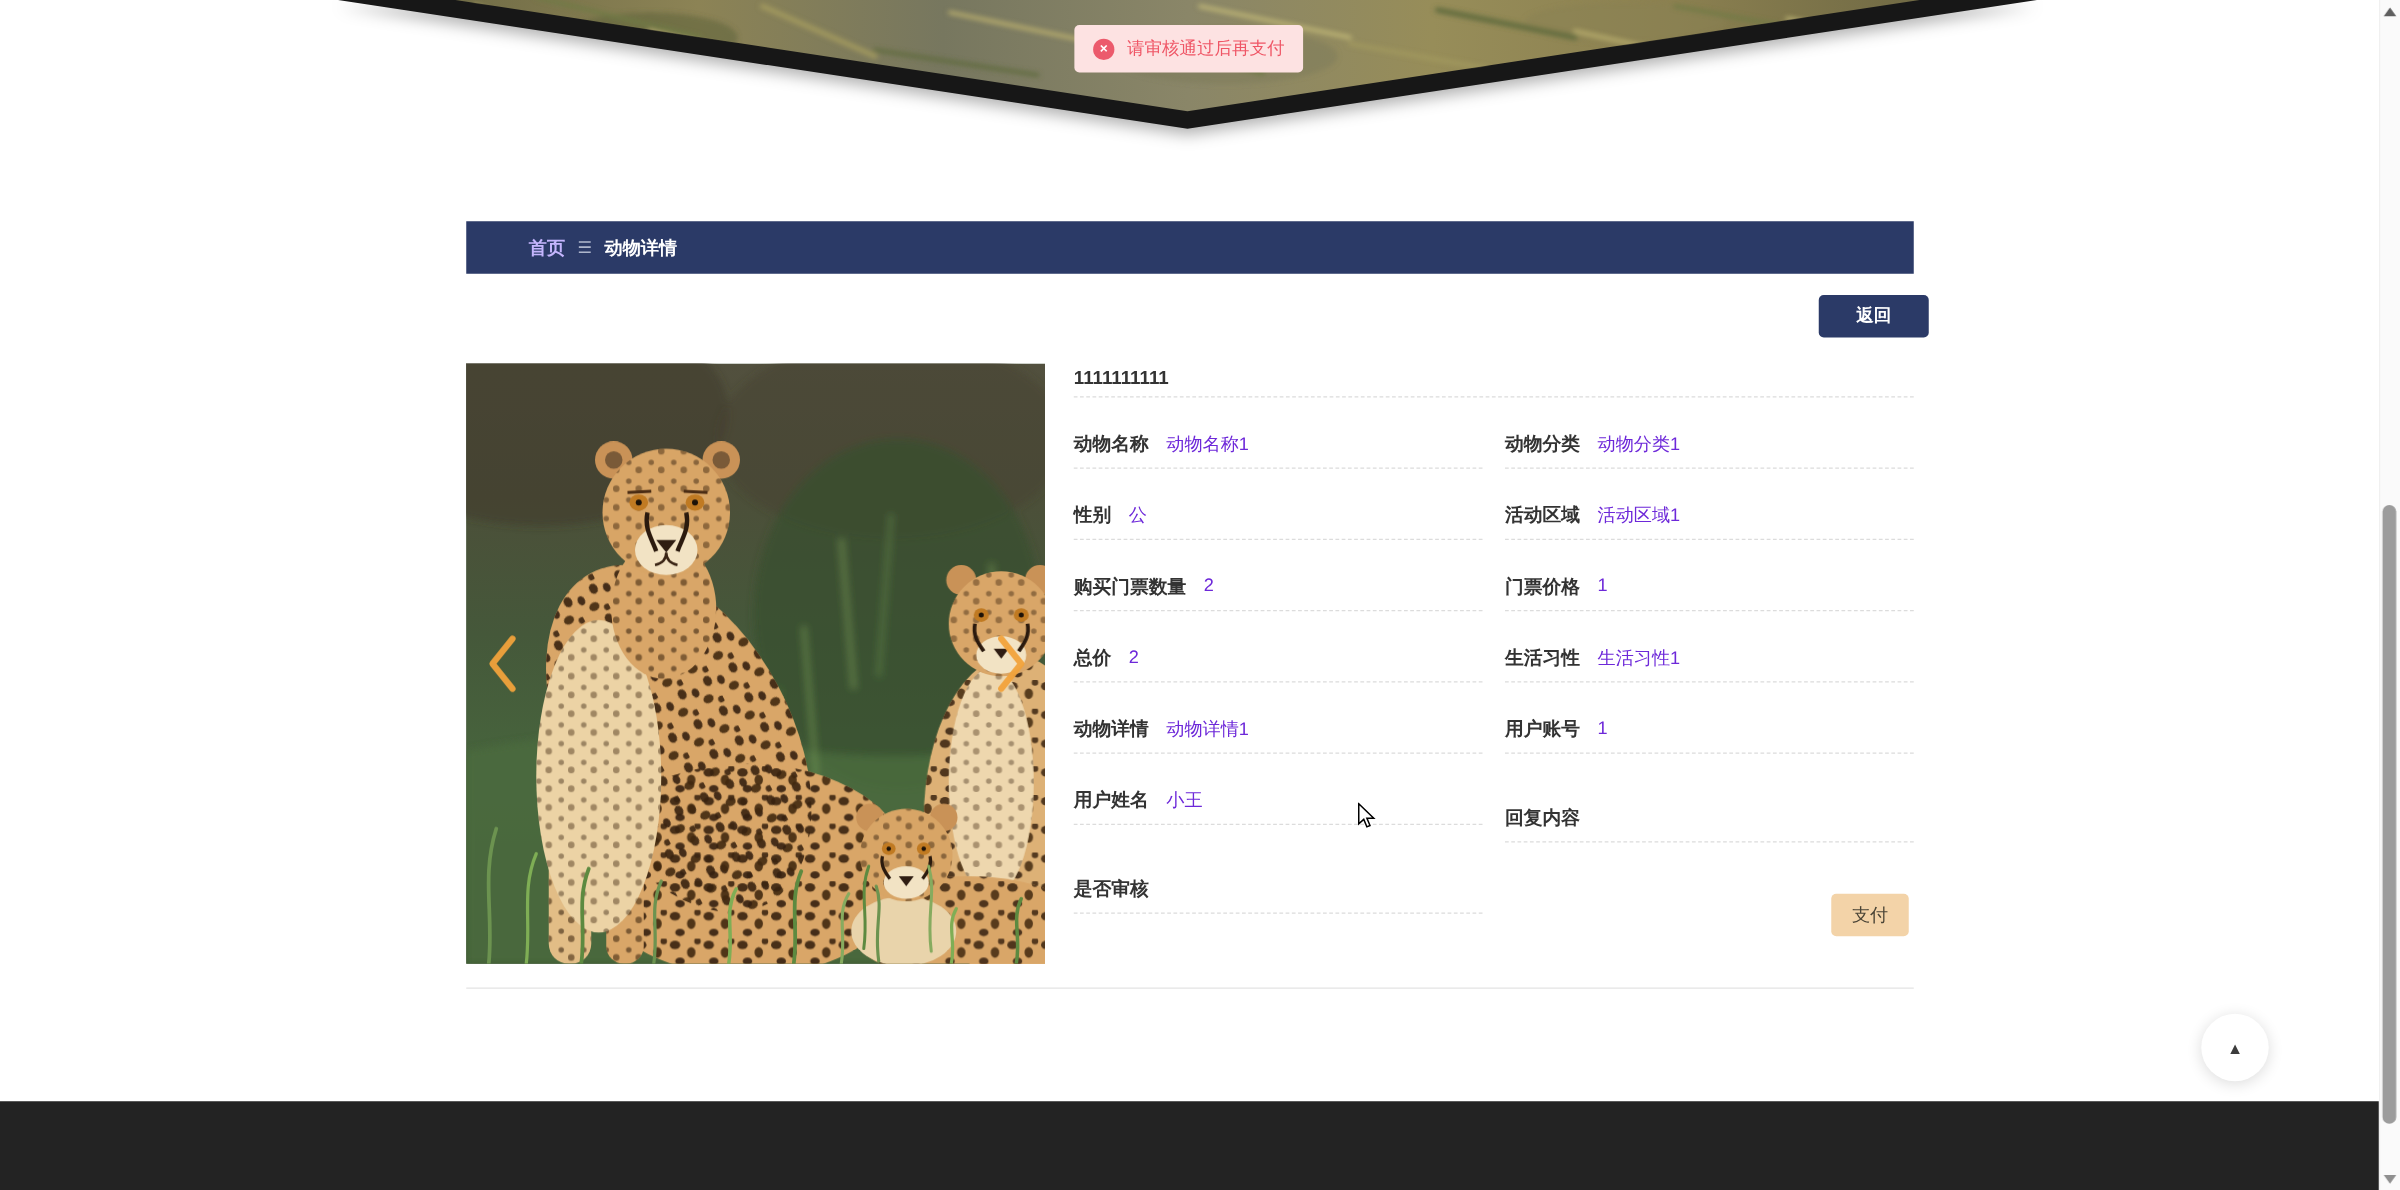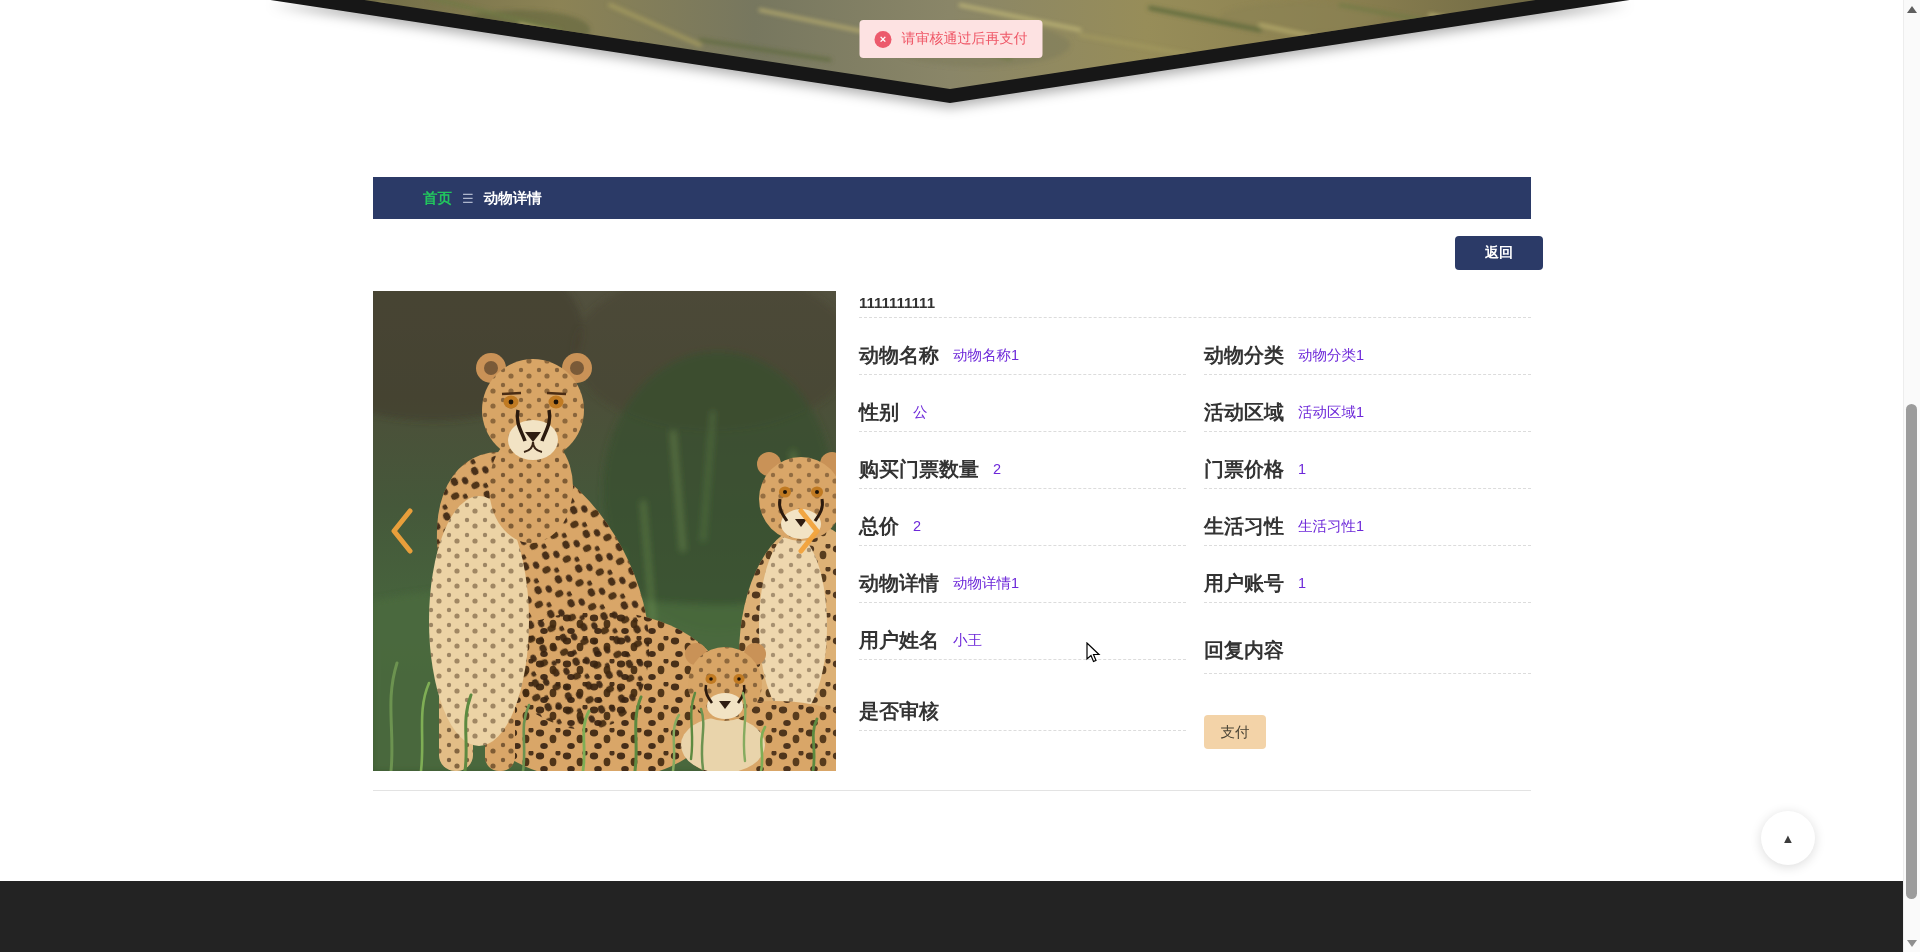--- a/index.html
+++ b/index.html
@@ -15,45 +15,45 @@
   
   .toast{position:absolute;top:20px;left:951px;transform:translateX(-50%);height:38px;
     background:#fde2e2;border-radius:4px;display:flex;align-items:center;padding:0 15px;gap:10px;z-index:6;}
   .toast-icon{width:17px;height:17px;border-radius:50%;background:#ec5a6c;color:#fff;font-size:11px;
     line-height:17px;text-align:center;font-weight:700;flex:0 0 auto;}
   .toast-text{color:#ef5666;font-size:14px;white-space:nowrap;}
 
   
   .crumbbar{position:absolute;left:373px;top:177px;width:1158px;height:42px;background:#2b3a67;
     display:flex;align-items:center;padding-left:50px;box-sizing:border-box;gap:10px;z-index:2;}
-  .crumb-home{color:#22c55e;font-weight:700;font-size:14.5px;cursor:pointer;}
+  .crumb-home{color:#c4b5fd;font-weight:700;font-size:14.5px;cursor:pointer;}
   .crumb-sep{color:#aeb6cc;font-size:13px;}
   .crumb-current{color:#fff;font-size:14.5px;font-weight:600;}
 
   .back-btn{position:absolute;left:1455px;top:236px;width:88px;height:34px;background:#2b3a67;color:#fff;
     font-size:14px;font-weight:700;border:none;border-radius:4px;cursor:pointer;z-index:2;
     font-family:"Liberation Sans","DejaVu Sans",sans-serif;}
 
   
   .content{position:absolute;left:373px;top:291px;width:1158px;height:480px;z-index:2;}
   .photo-wrap{position:absolute;left:0;top:0;width:463px;height:480px;overflow:hidden;background:#44543a;}
   .photo-svg{display:block;width:463px;height:480px;}
   .car-arrow{position:absolute;top:50%;transform:translateY(-50%);width:26px;height:50px;cursor:pointer;opacity:.95;}
   .car-prev{left:16px;}
   .car-next{right:14px;}
 
   .details{position:absolute;left:486px;top:0;width:672px;}
   .d-title{font-size:15px;font-weight:700;color:#333;padding:3px 0 6px 0;border-bottom:1px dashed #dcdcdc;}
   .grid{display:grid;grid-template-columns:327px 327px;column-gap:18px;}
   .cell{height:57px;border-bottom:1px dashed #dcdcdc;display:flex;align-items:center;
     padding-top:18px;box-sizing:border-box;gap:14px;}
-  .lbl{font-weight:700;color:#333;font-size:20px;white-space:nowrap;}
+  .lbl{font-weight:700;color:#333;font-size:15px;white-space:nowrap;}
   .val{color:#6d28d9;font-size:14.5px;white-space:nowrap;}
   .cell-reply{height:71px;align-items:flex-end;padding-bottom:9px;}
-  .cell-pay{height:71px;border-bottom:none;align-items:flex-end;justify-content:flex-start;}
+  .cell-pay{height:71px;border-bottom:none;align-items:flex-end;justify-content:flex-end;}
   .pay-btn{width:62px;height:34px;background:#f3d3a8;border:none;border-radius:4px;font-size:14.5px;
     color:#4a4436;cursor:pointer;margin-bottom:-4px;margin-right:4px;
     font-family:"Liberation Sans","DejaVu Sans",sans-serif;}
 
   .divider{position:absolute;left:373px;top:790px;width:1158px;height:0;border-top:1px solid #e3e3e3;}
 
   .scrolltop{position:absolute;left:1761px;top:811px;width:54px;height:54px;border-radius:50%;background:#fff;
     box-shadow:0 2px 12px rgba(0,0,0,.14);display:flex;align-items:center;justify-content:center;
     color:#3c3c3c;font-size:13px;cursor:pointer;z-index:3;}
 

